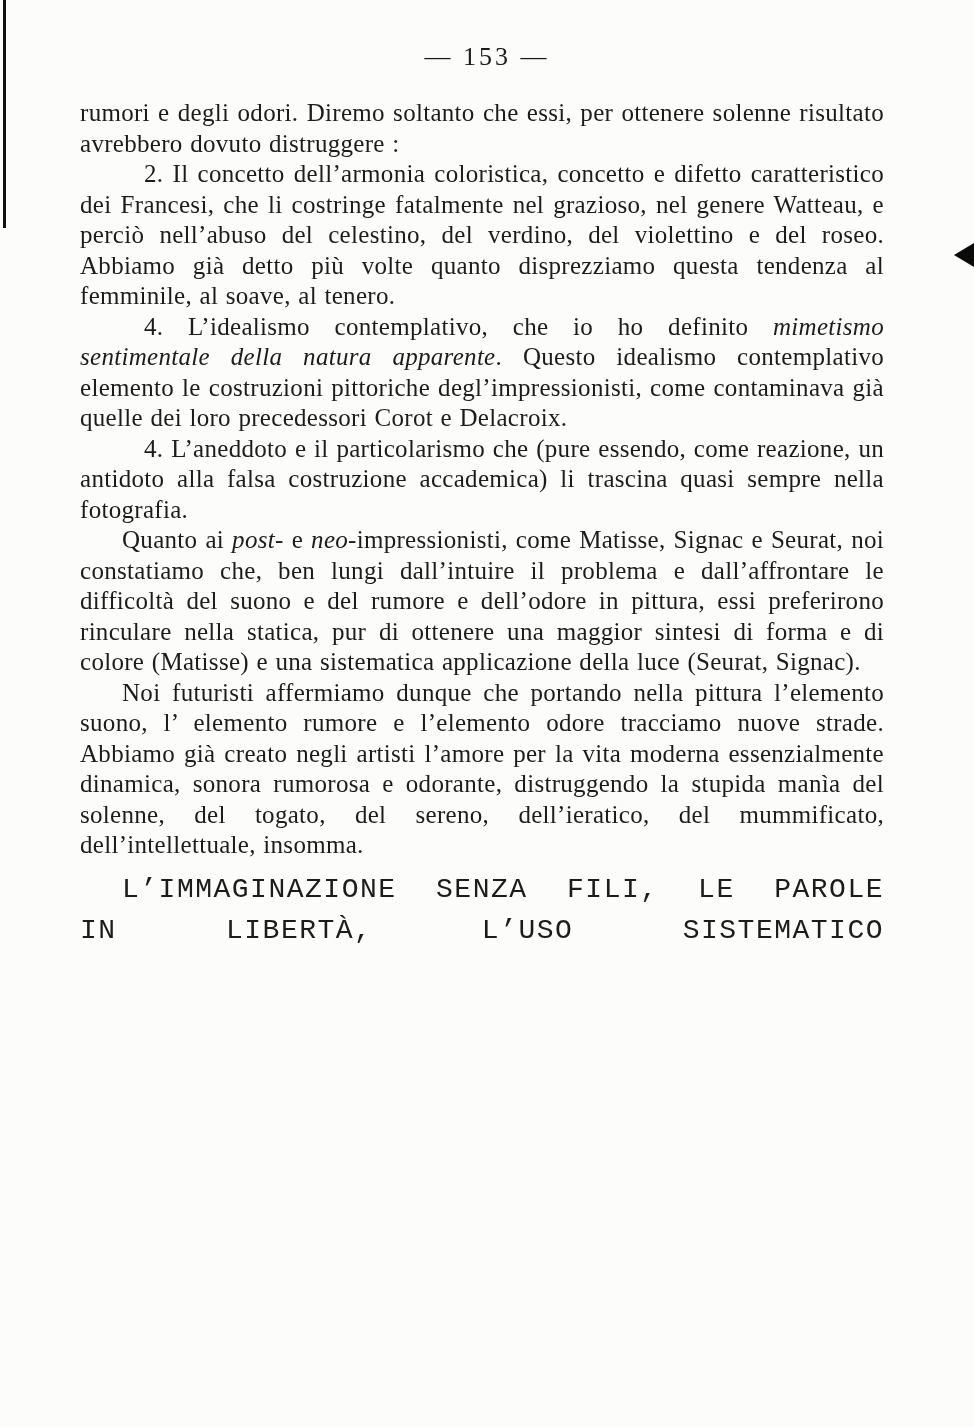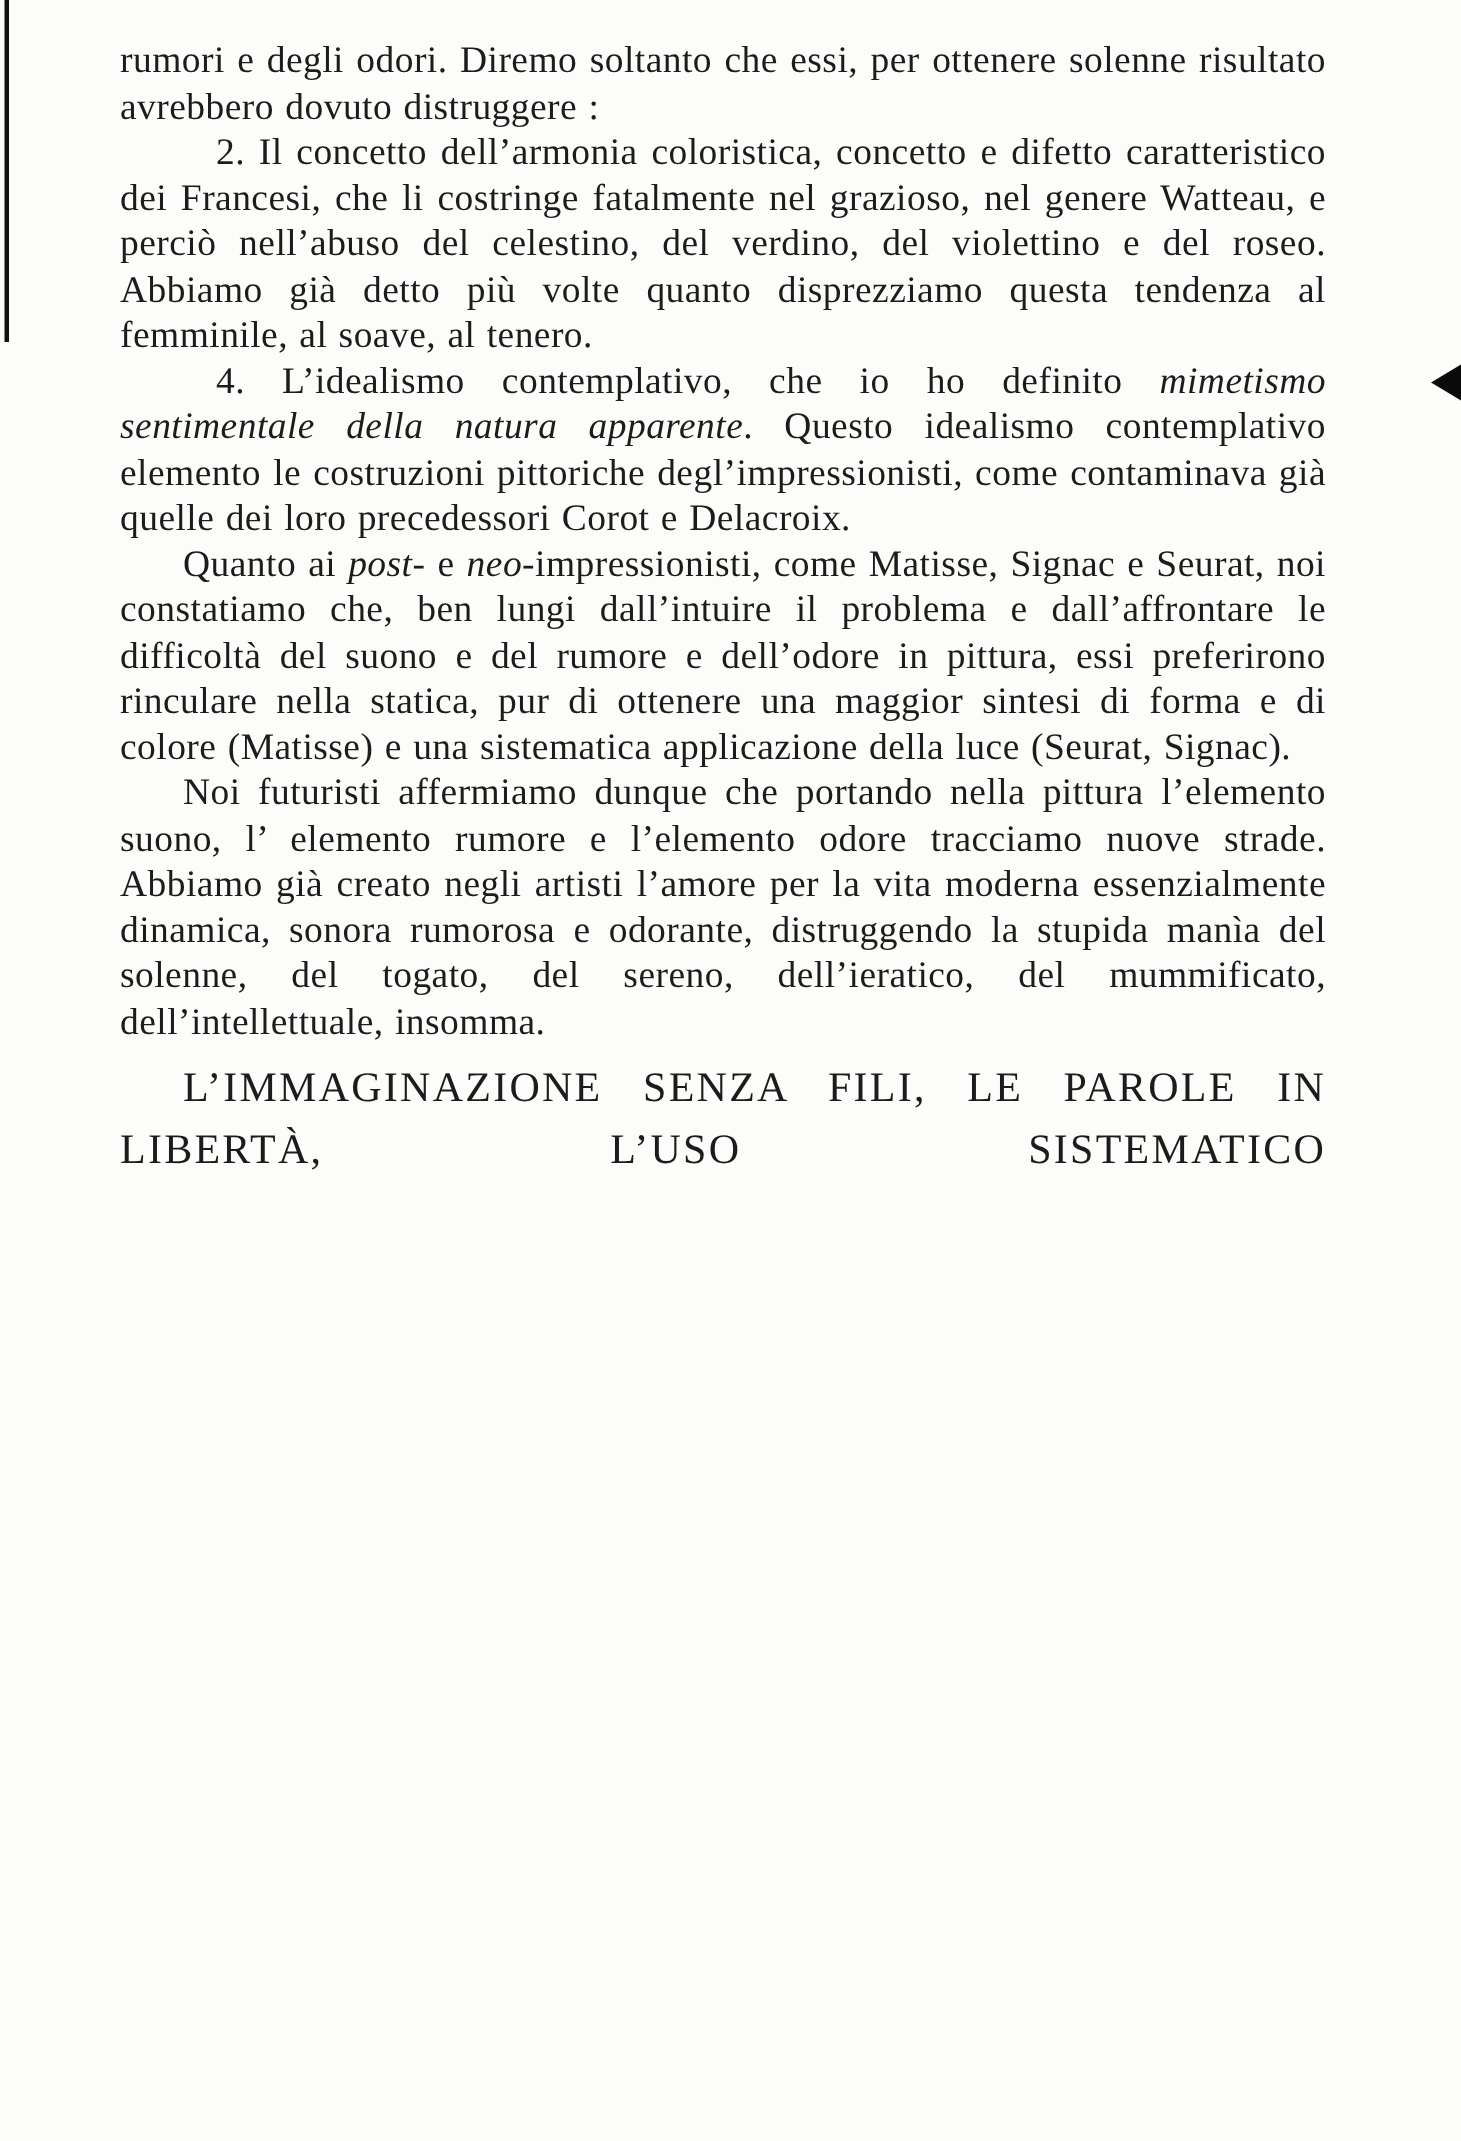--- a/index.html
+++ b/index.html
@@ -60,30 +60,33 @@
     p.indent { text-indent: 42px; font-family: Liberation Serif, serif; }
     p.caps {
       margin-top: 8px;
       font-size: 28px;
       line-height: 41px;
       letter-spacing: 1.5px;
       word-spacing: 16px;
       text-indent: 42px;
       text-align: justify;
       text-align-last: justify;
+      font-family: Liberation Mono, monospace;
     }
     .it { font-style: italic; }
   </style>
 </head>
 <body>
 
 <div class="page">
   <div class="edge-line"></div>
   <div class="edge-notch"></div>
+  <div class="page-number">— 153 —</div>
   <div class="text-block">
       <p class="flush"><span>rumori e degli odori. Diremo soltanto che essi, per ottenere solenne risultato avrebbero dovuto distruggere :</span></p>
       <p class="item"><span>2. Il concetto dell’armonia coloristica, concetto e difetto caratteristico dei Francesi, che li costringe fatalmente nel grazioso, nel genere Watteau, e perciò nell’abuso del celestino, del verdino, del violettino e del roseo. Abbiamo già detto più volte quanto disprezziamo questa tendenza al femminile, al soave, al tenero.</span></p>
       <p class="item"><span>4. L’idealismo contemplativo, che io ho definito </span><span class="it">mimetismo sentimentale della natura apparente</span><span>. Questo idealismo contemplativo elemento le costruzioni pittoriche degl’impressionisti, come contaminava già quelle dei loro precedessori Corot e Delacroix.</span></p>
+      <p class="item"><span>4. L’aneddoto e il particolarismo che (pure essendo, come reazione, un antidoto alla falsa costruzione accademica) li trascina quasi sempre nella fotografia.</span></p>
       <p class="indent"><span>Quanto ai </span><span class="it">post-</span><span> e </span><span class="it">neo</span><span>-impressionisti, come Matisse, Signac e Seurat, noi constatiamo che, ben lungi dall’intuire il problema e dall’affrontare le difficoltà del suono e del rumore e dell’odore in pittura, essi preferirono rinculare nella statica, pur di ottenere una maggior sintesi di forma e di colore (Matisse) e una sistematica applicazione della luce (Seurat, Signac).</span></p>
       <p class="indent"><span>Noi futuristi affermiamo dunque che portando nella pittura l’elemento suono, l’ elemento rumore e l’elemento odore tracciamo nuove strade. Abbiamo già creato negli artisti l’amore per la vita moderna essenzialmente dinamica, sonora rumorosa e odorante, distruggendo la stupida manìa del solenne, del togato, del sereno, dell’ieratico, del mummificato, dell’intellettuale, insomma.</span></p>
       <p class="caps"><span>L’IMMAGINAZIONE SENZA FILI, LE PAROLE IN LIBERTÀ, L’USO SISTEMATICO</span></p>
     </div>
 </div>
 
 </body></html>

